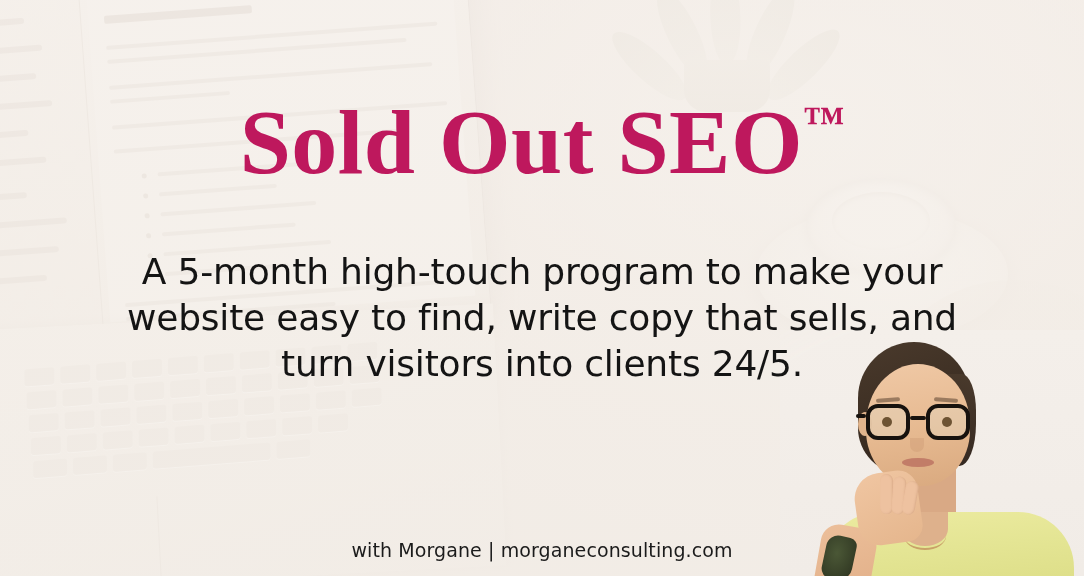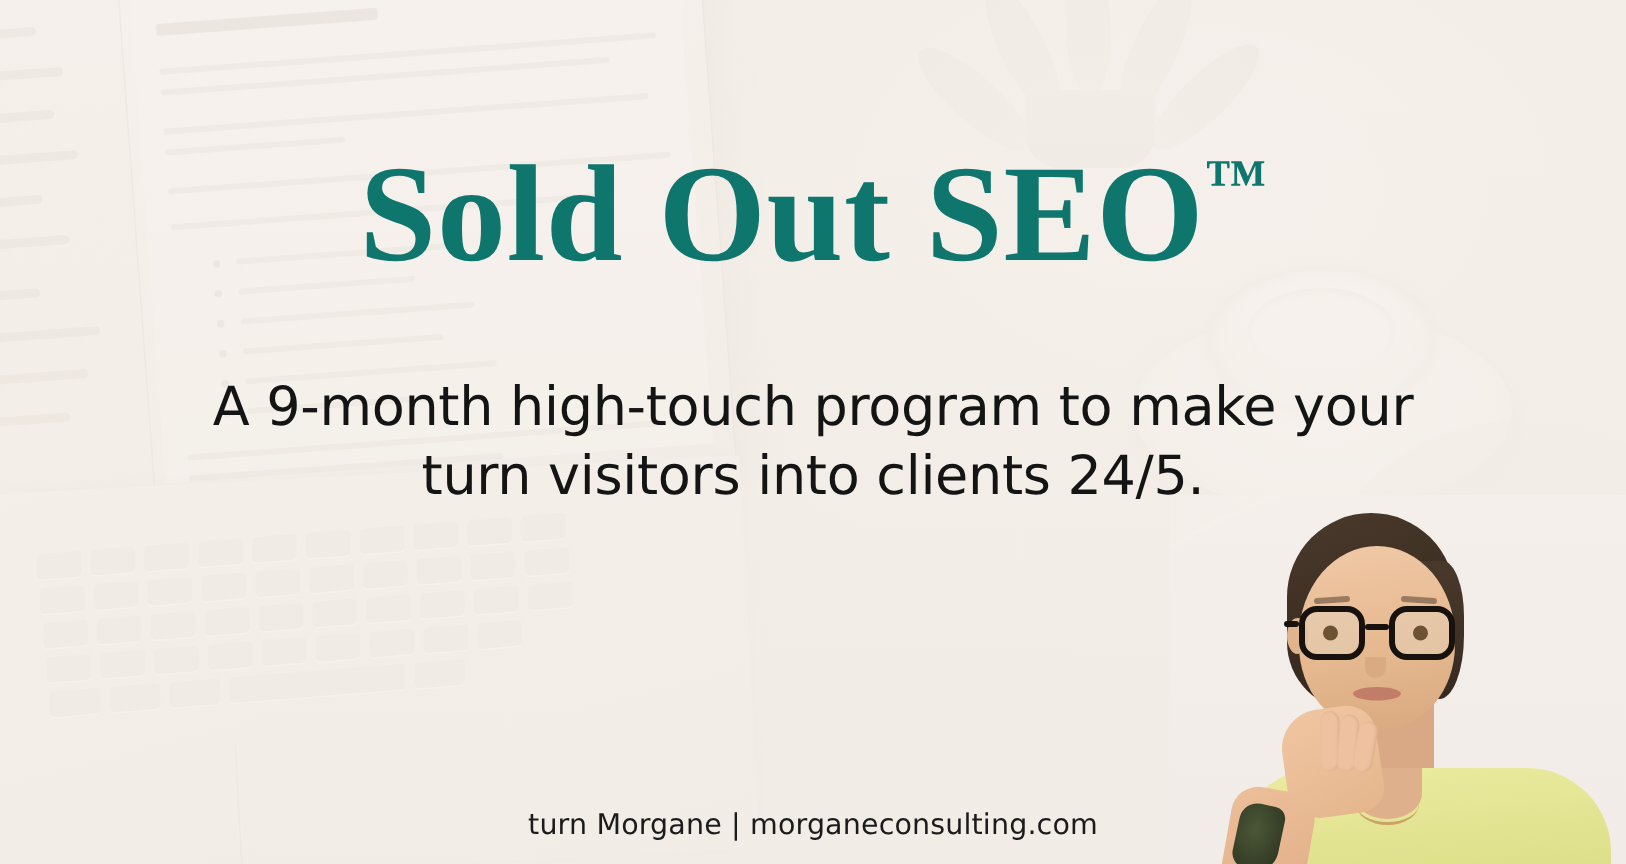--- a/index.html
+++ b/index.html
@@ -212,21 +212,21 @@
   .headline {
     position: absolute;
     top: 96px;
     left: 0;
     width: 1084px;
     font-family: "Liberation Serif", "DejaVu Serif", serif;
     font-weight: bold;
     font-size: 92px;
     line-height: 1;
     letter-spacing: 0.5px;
-    color: #0f766e;
+    color: #be185d;
     white-space: nowrap;
   }
   .headline .tm {
     font-size: 0.45em;
     vertical-align: 0.92em;
     letter-spacing: 0;
   }
 
   .subhead {
     position: absolute;
@@ -568,20 +568,21 @@
     </div>
   </div>
 
   <div class="content">
 
     <div class="headline">
       <span>Sold Out SEO</span><span class="tm">™</span>
     </div>
 
     <div class="subhead">
-      <div>A 9-month high-touch program to make your</div>
+      <div>A 5-month high-touch program to make your</div>
+      <div>website easy to find, write copy that sells, and</div>
       <div>turn visitors into clients 24/5.</div>
     </div>
 
-    <div class="footer">turn Morgane | morganeconsulting.com</div>
+    <div class="footer">with Morgane | morganeconsulting.com</div>
 
   </div>
 </div>
 
 </body></html>

